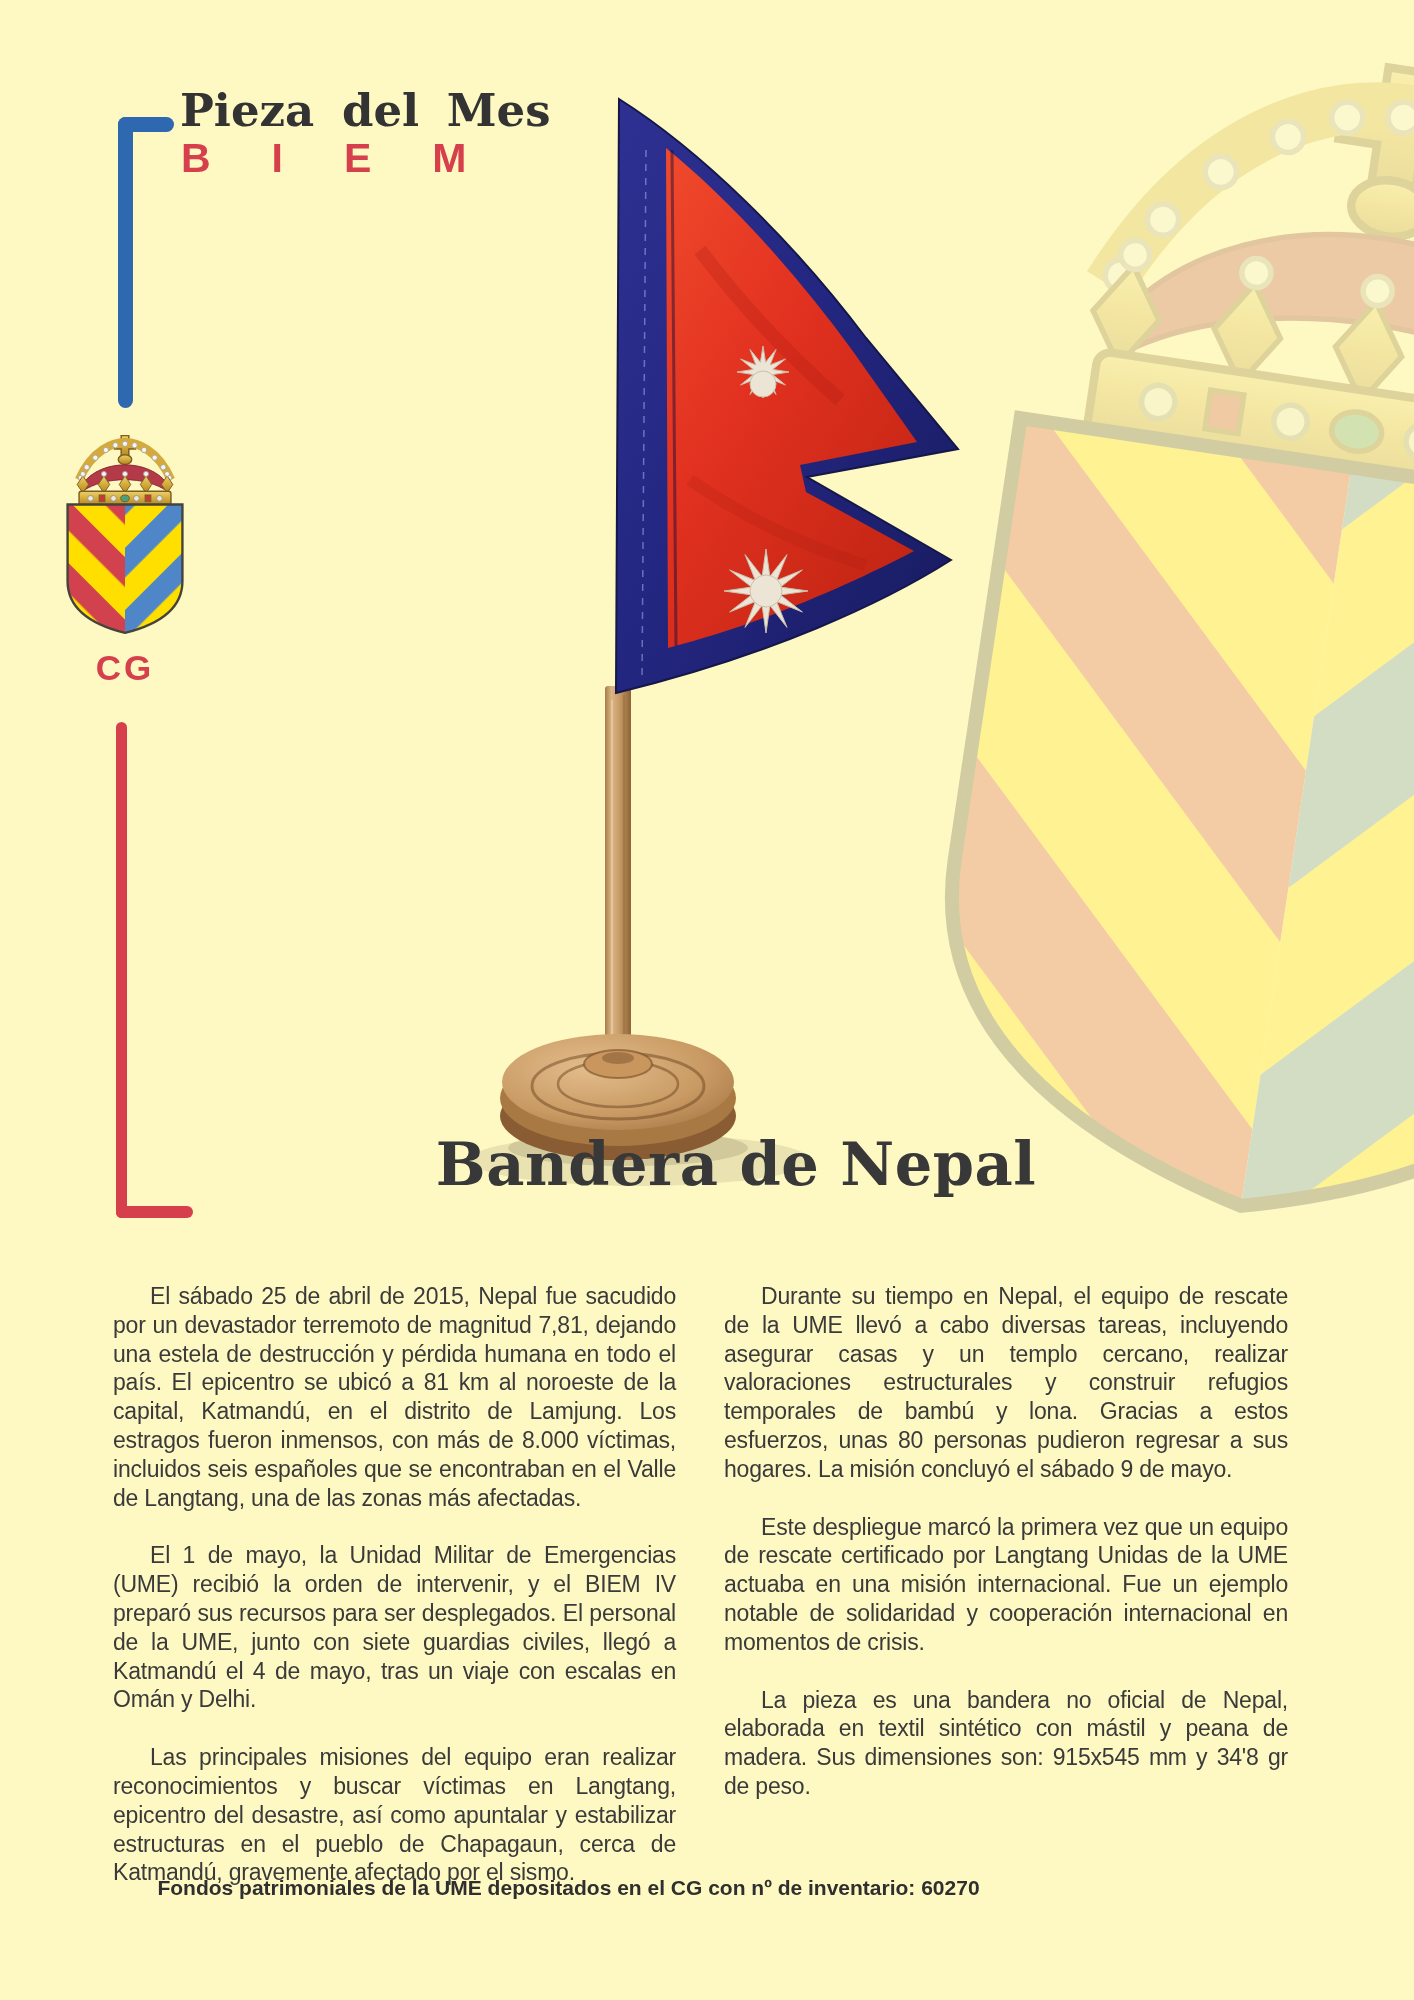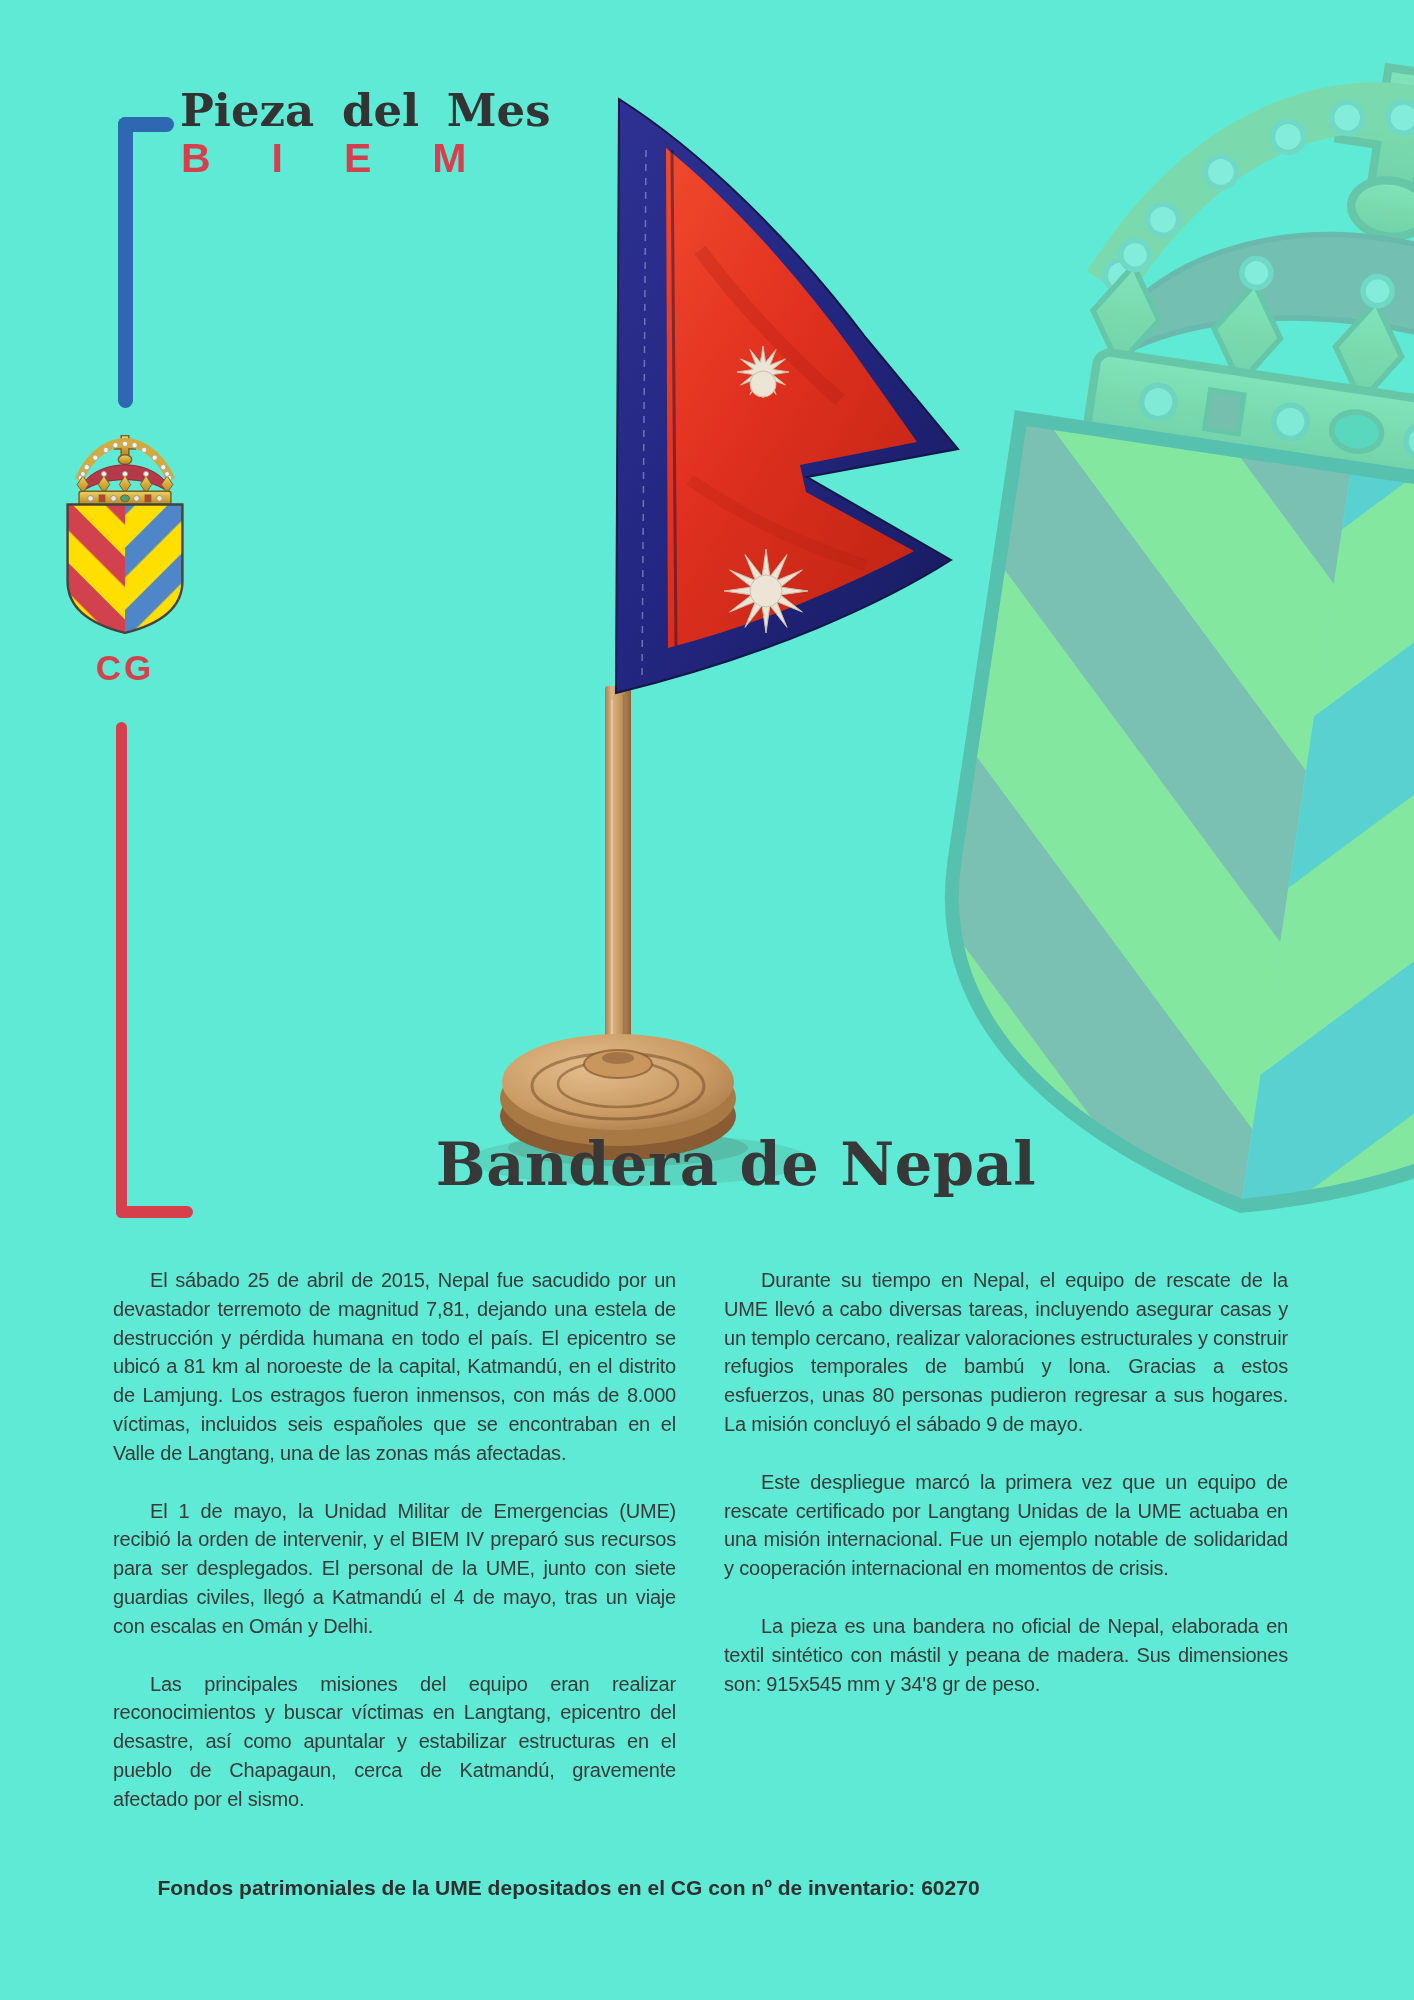--- a/index.html
+++ b/index.html
@@ -1,17 +1,17 @@
 <!DOCTYPE html>
 <html><head>
 <meta charset="utf-8">
 <style>
   html,body{margin:0;padding:0;background:#888;}
   .page{
-    position:relative;width:1414px;height:2000px;background:#5eead4;
+    position:relative;width:1414px;height:2000px;background:#fef9c3;
     overflow:hidden;font-family:"Liberation Sans",sans-serif;margin:0 auto;
   }
   .bar{position:absolute;border-radius:8px;}
   .bar-blue{background:#2e68b0;}
   .bar-red{background:#d6404d;}
   .kicker{
     position:absolute;left:180px;top:84px;font-family:"DejaVu Serif",serif;
     font-weight:bold;font-size:45px;color:#333;word-spacing:12px;letter-spacing:0;
     white-space:nowrap;
   }
@@ -37,21 +37,21 @@
     position:absolute;left:113px;top:1130px;width:1190px;text-align:center;z-index:3;
   }
   .headline span{
     position:relative;left:28px;font-family:"DejaVu Serif",serif;font-weight:bold;
     font-size:59px;color:#383838;letter-spacing:0.5px;
   }
   .col{position:absolute;top:1266px;z-index:3;}
   .col-left{left:113px;width:563px;}
   .col-right{left:724px;width:564px;}
   .col p{
-    margin:0 0 29px 0;font-size:20px;line-height:28.8px;color:#3a3a3a;
+    margin:16px 0 29px 0;font-size:23px;line-height:28.8px;color:#3a3a3a;
     text-align:justify;text-indent:37px;letter-spacing:-0.2px;
   }
   .footer-note{
     position:absolute;left:0;top:1876px;width:1137px;text-align:center;
     font-weight:bold;font-size:21px;color:#2f2f2f;z-index:3;letter-spacing:0;
   }
 </style>
 </head>
 <body>
 

